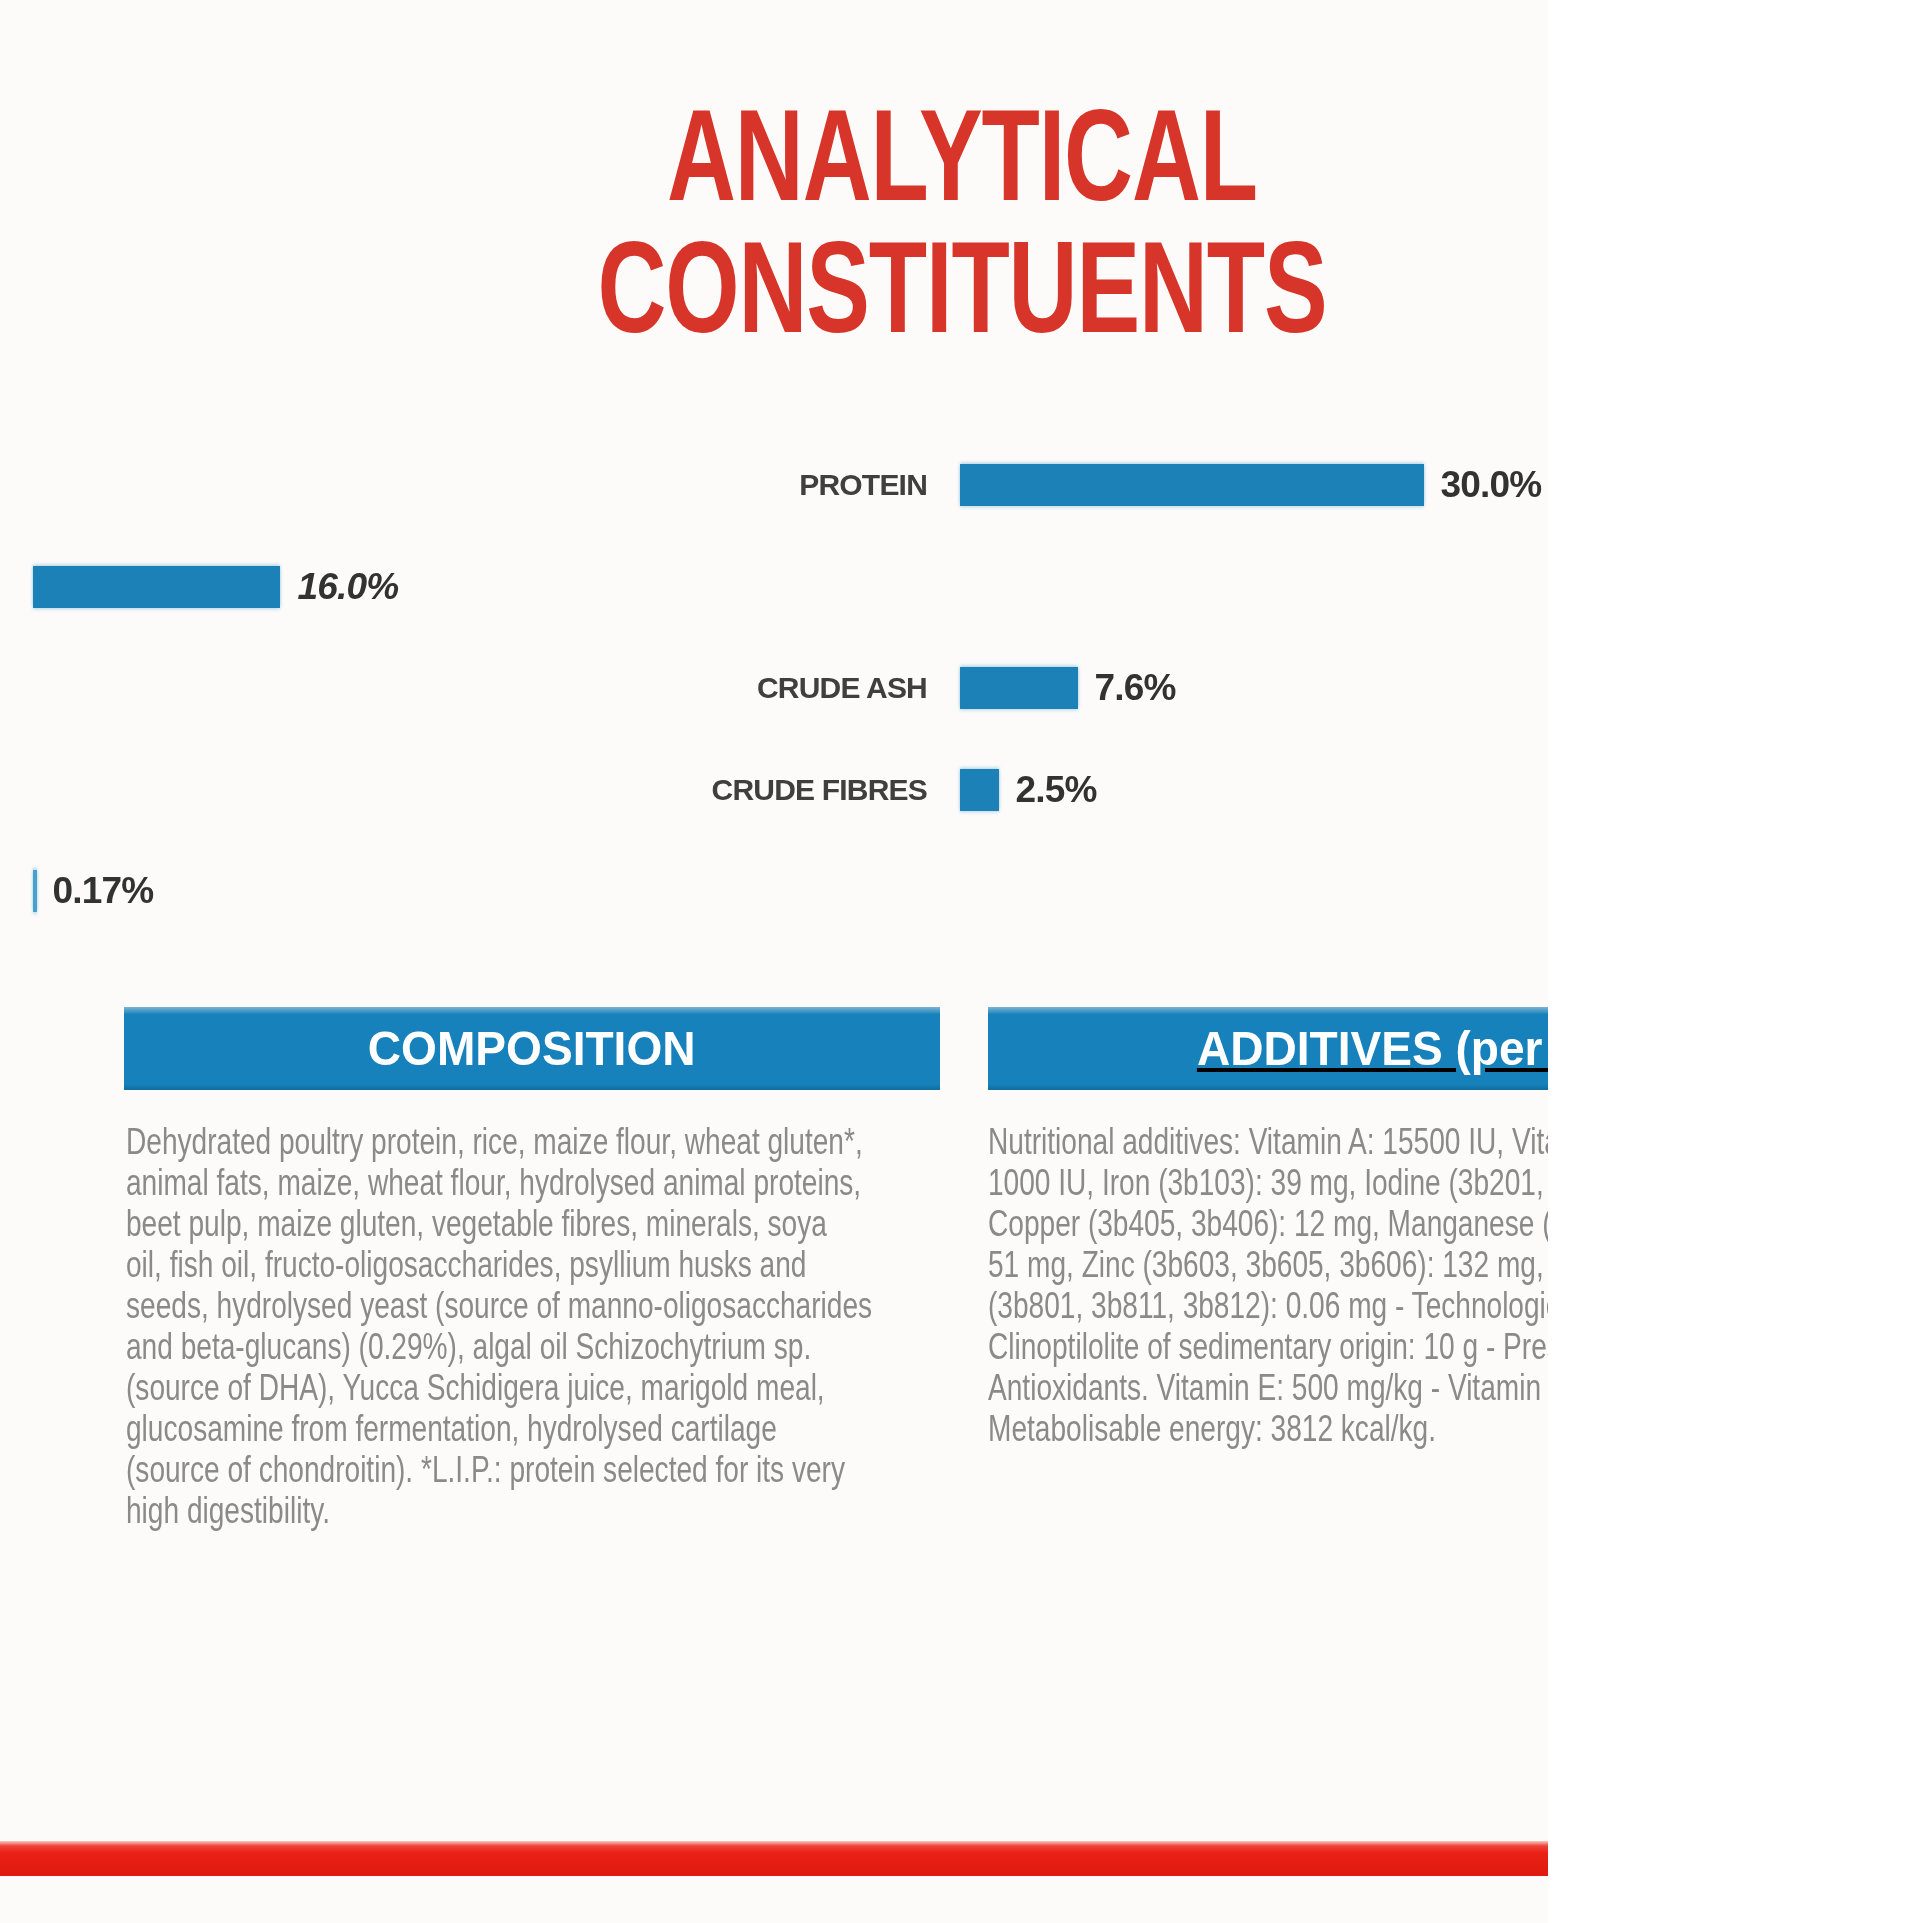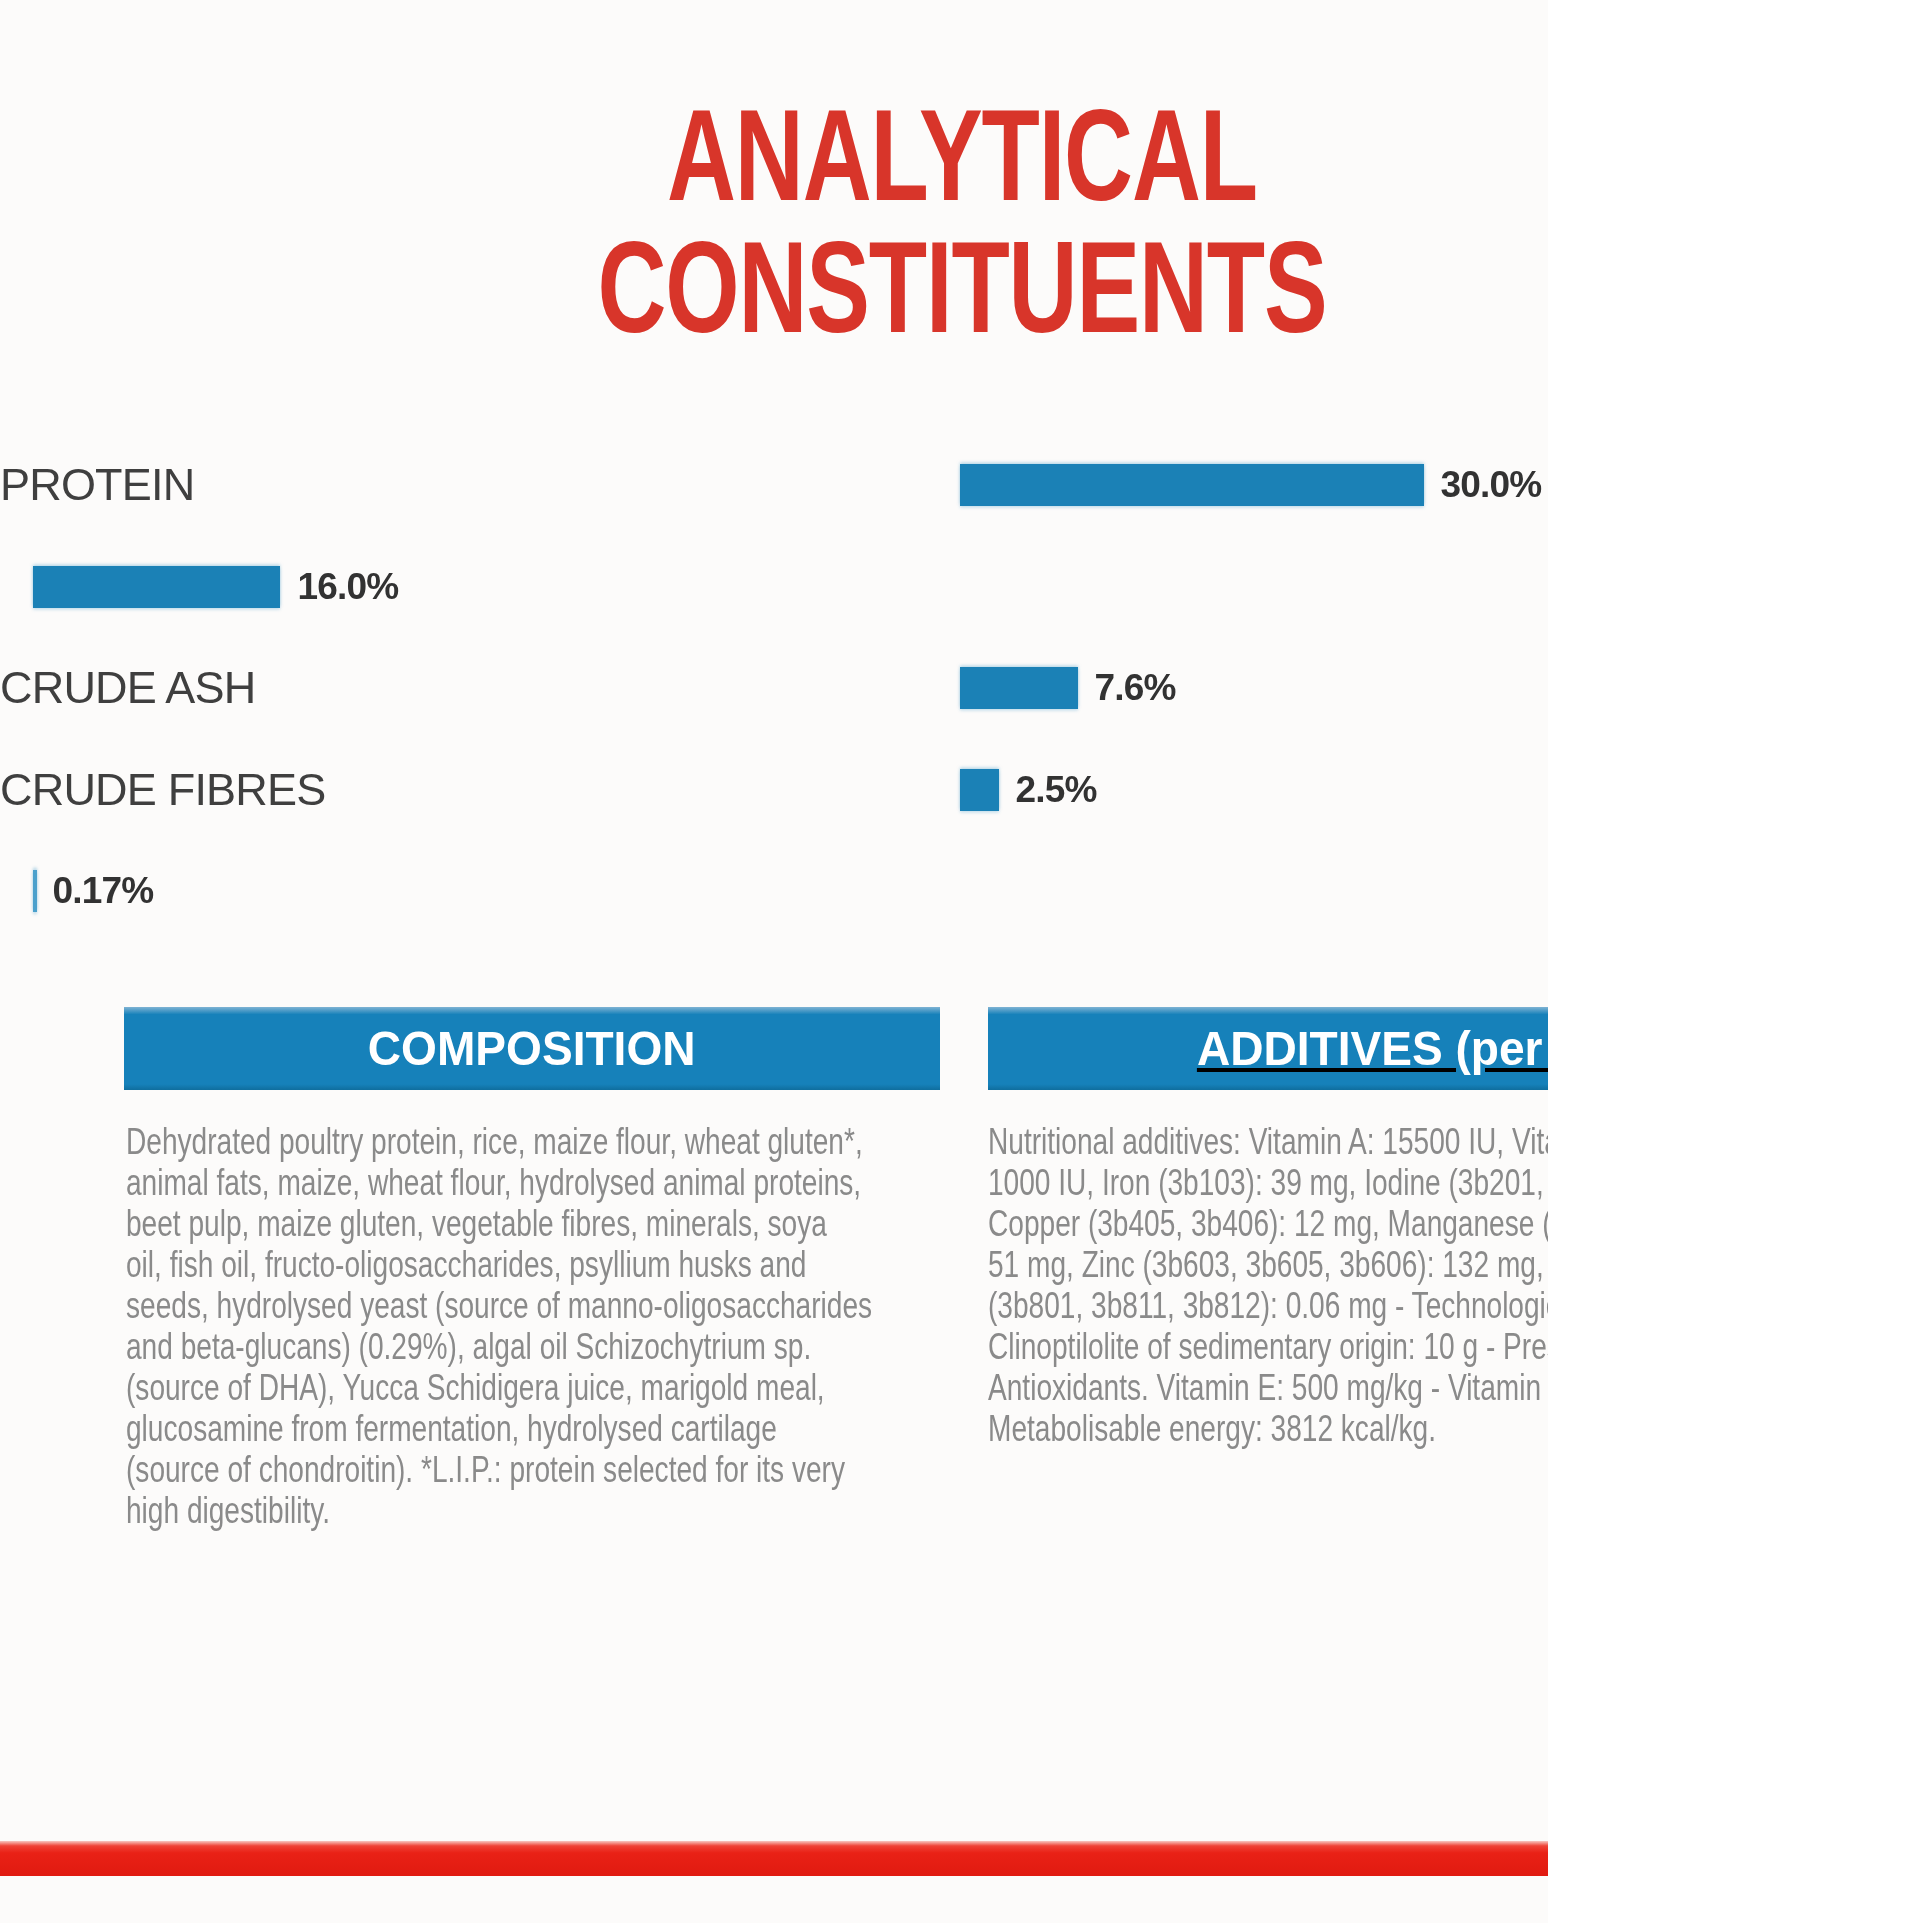--- a/index.html
+++ b/index.html
@@ -16,22 +16,22 @@
     transform:scaleX(0.74); transform-origin:50% 50%;
     white-space:nowrap;
   }
   
   .chart{position:absolute; left:0; top:0; width:1924px;}
   .chart-row{
     position:absolute; left:0; width:1924px; height:42px;
     display:flex; align-items:center;
   }
   .chart-label{
-    width:927px; flex:0 0 927px; 
-    font-size:45px; font-weight:400; color:#3f3f3f;
+    width:927px; flex:0 0 927px; text-align:right;
+    font-size:30px; font-weight:700; color:#3f3f3f;
     letter-spacing:-0.8px; white-space:nowrap;
   }
   .bar-track{
     margin-left:33px; width:464px; height:42px; position:relative;
     flex:0 0 464px;
   }
   .bar-fill{
     position:absolute; left:0; top:0; height:42px;
     background:var(--bar-blue,#1b81b6);
     box-shadow:0 -2.3px 3px rgba(125,185,217,.55), 0 2.3px 3px rgba(125,185,217,.45);
@@ -87,21 +87,21 @@
       <div class="chart-label">PROTEIN</div>
       <div class="bar-track">
           <div class="bar-fill" style="width: 100%;"></div>
         </div>
       <div class="chart-value" style="left: 0px;">30.0%</div>
     </div>
     <div class="chart-row" style="top:566px">
       <div class="bar-track">
           <div class="bar-fill" style="width: 53.3333%;"></div>
         </div>
-      <div class="chart-value" style="left: -216px;">16.0%</div>
+      <div class="chart-value" style="left: -216px; font-style: italic;">16.0%</div>
     </div>
     <div class="chart-row" style="top:667px">
       <div class="chart-label">CRUDE ASH</div>
       <div class="bar-track">
           <div class="bar-fill" style="width: 25.3333%;"></div>
         </div>
       <div class="chart-value" style="left: -346px;">7.6%</div>
     </div>
     <div class="chart-row" style="top:769px">
       <div class="chart-label">CRUDE FIBRES</div>

